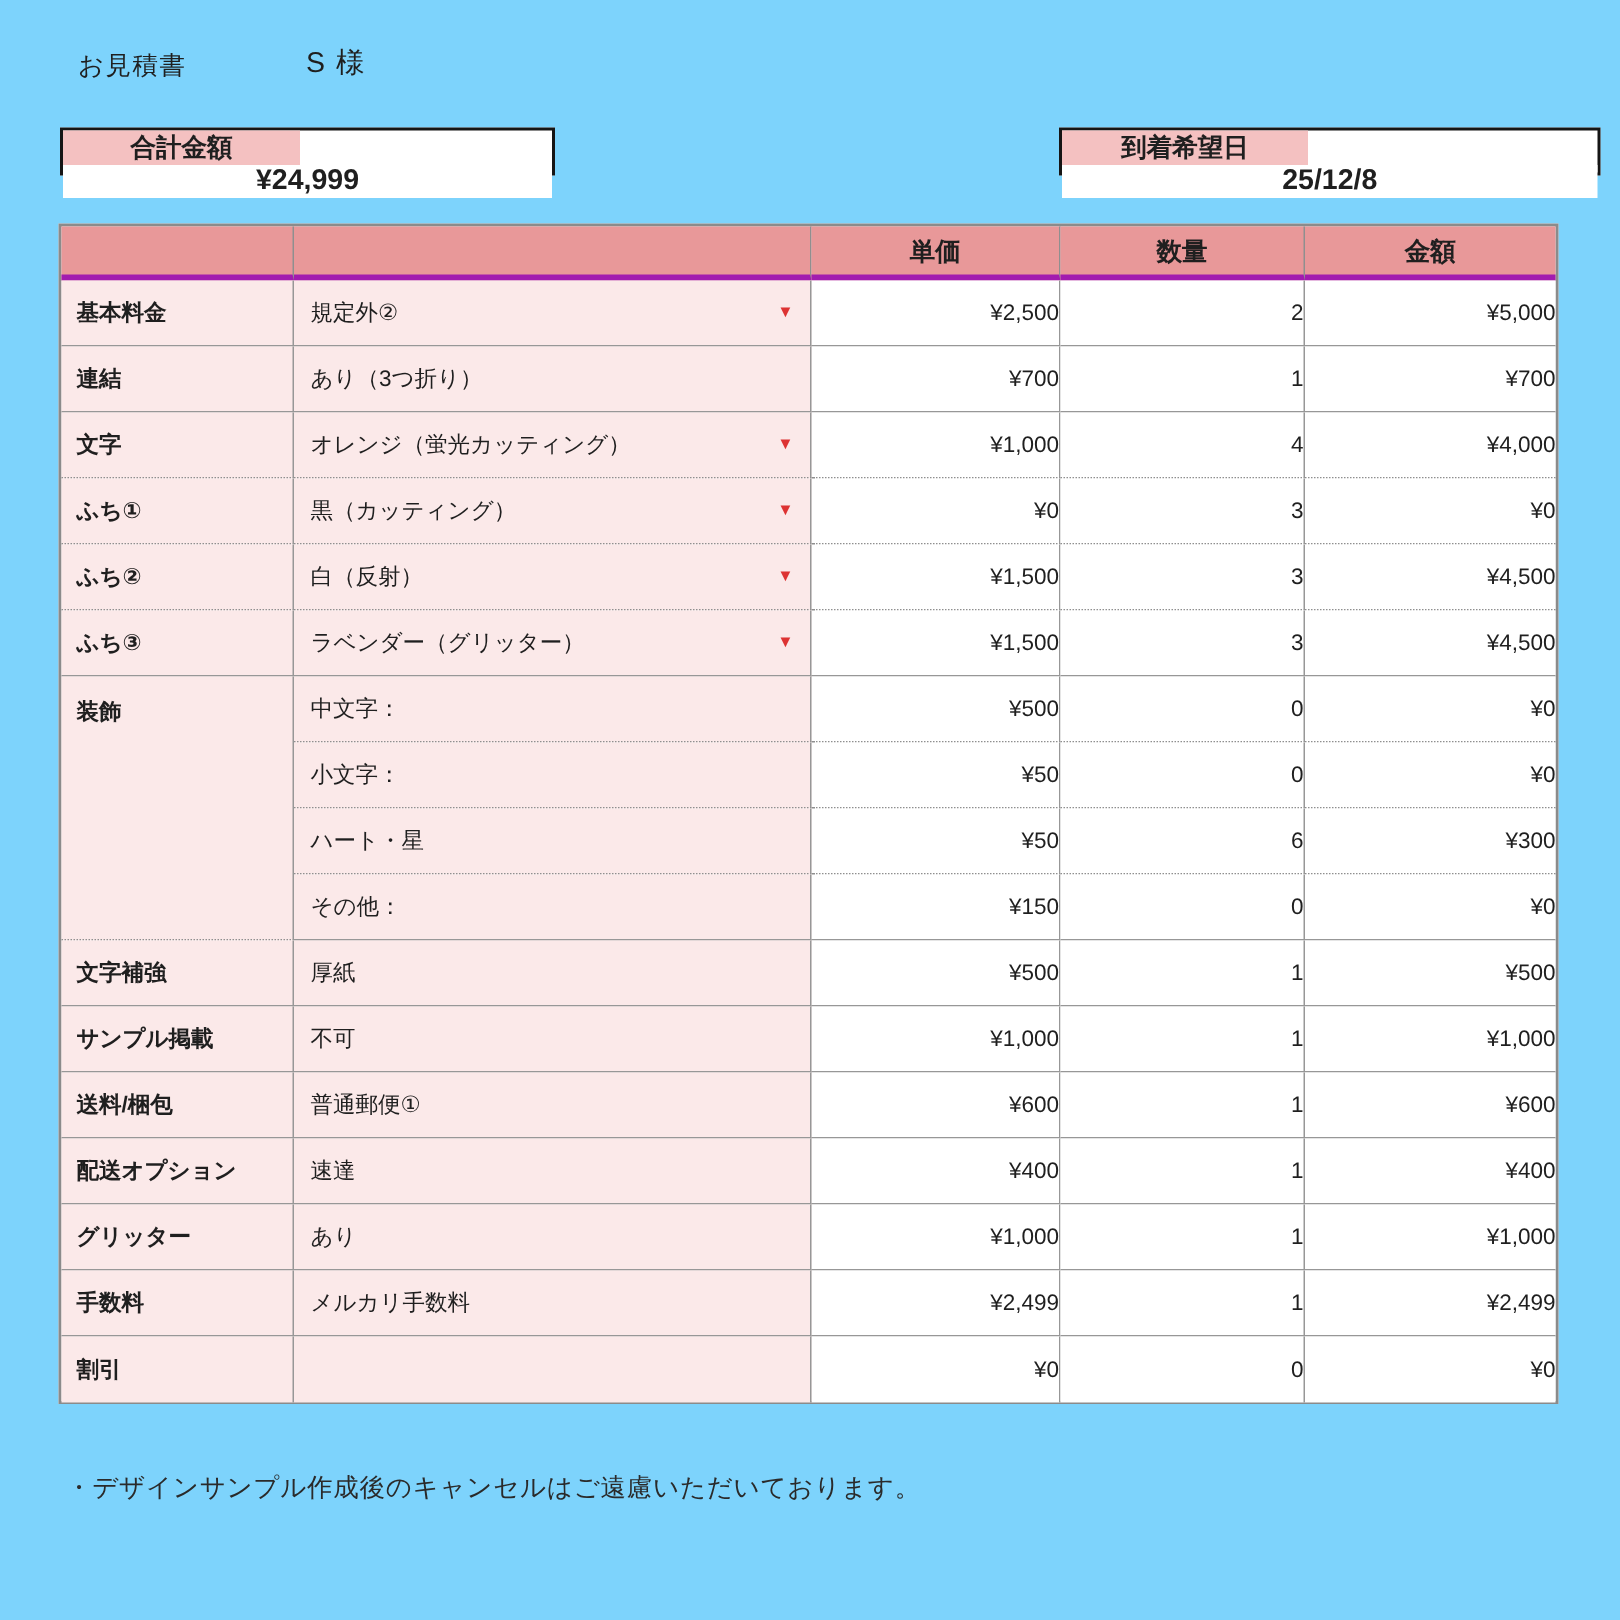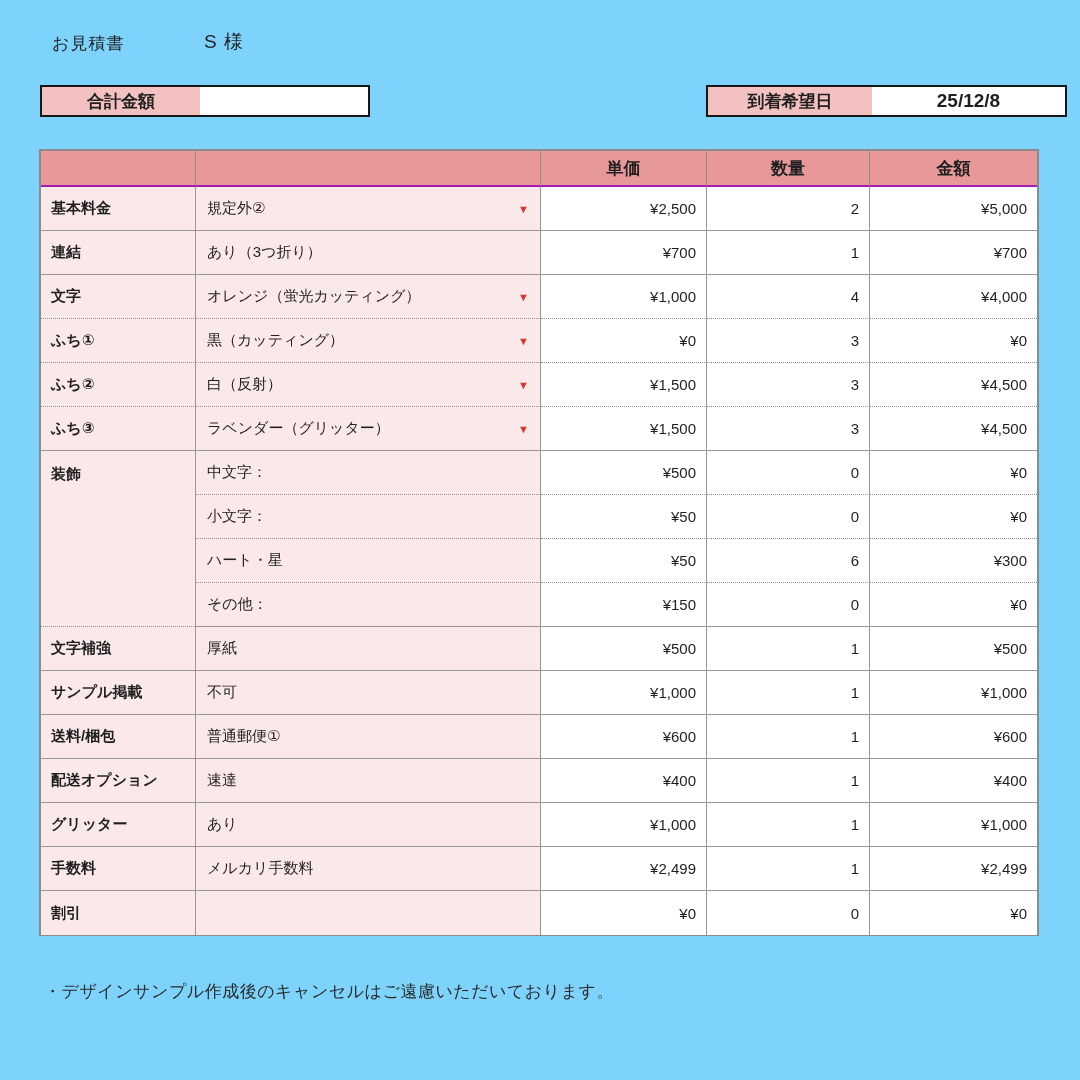--- a/index.html
+++ b/index.html
@@ -3,21 +3,21 @@
 <meta charset="utf-8">
 <style>
   html,body{margin:0;padding:0;background:#ffffff;}
   .canvas{
     position:relative;width:1080px;height:1080px;background:#7dd3fc;
     font-family:"Liberation Sans","DejaVu Sans",sans-serif;color:#1f1f1f;overflow:hidden;
   }
   
   .doc-title{position:absolute;left:52px;top:32px;font-size:17px;letter-spacing:1px;}
   .customer{position:absolute;left:204px;top:29px;font-size:19px;letter-spacing:1px;}
-  .infobox{position:absolute;top:85px;height:32px;border:2px solid #151515;display:flex;box-sizing:border-box;background:#fff;}
+  .infobox{position:absolute;top:85px;height:32px;border:2px solid #151515;display:flex;box-sizing:border-box;background:#fff;flex-direction:column;}
   .infobox .ib-label{
     background:var(--box-pink);display:flex;align-items:center;justify-content:center;
     font-weight:bold;font-size:17px;height:100%;box-sizing:border-box;
   }
   .infobox .ib-value{
     flex:1;display:flex;align-items:center;justify-content:center;
     font-weight:bold;font-size:19px;background:#fff;
   }
   .total-box{left:40px;width:330px;}
   .total-box .ib-label{width:158px;}
@@ -26,51 +26,52 @@
 
   
   .table-wrap{
     position:absolute;left:39px;top:149px;width:1000px;height:787px;
     border:2px solid #8b8b8b;box-sizing:border-box;background:#fff;
   }
   table.est{border-spacing:0;border-collapse:separate;table-layout:fixed;width:996px;height:783px;}
   td,th{box-sizing:border-box;padding:0;overflow:hidden;white-space:nowrap;}
   th{
     background:var(--header-bg);height:36px;font-size:17px;font-weight:bold;
-    border-right:1px solid #8f8f8f;border-bottom:2px solid #a21caf;text-align:center;font-family:Liberation Mono, monospace;
+    border-right:1px solid #8f8f8f;border-bottom:4px solid #a21caf;text-align:center;font-family:Liberation Mono, monospace;
   }
   th:last-child{border-right:none;}
   td{
     height:44px;font-size:15px;vertical-align:middle;
     border-right:1px solid #979797;border-bottom:1px solid #979797;
   }
   td:last-child{border-right:none;}
   tr.last td{border-bottom:none;}
   tr.dotted td{border-bottom:1px dotted #8f8f8f;}
   .c1{background:var(--cell-pink);font-weight:bold;padding-left:10px;}
   .c2{background:var(--cell-pink);padding-left:11px;position:relative;}
-  .num{background:#fff;text-align:right;padding-right:10px;}
+  .num{background:#fff;text-align:right;}
   td.merged{vertical-align:top;padding-top:14px;}
   .arrow{
     position:absolute;right:11px;top:50%;transform:translateY(-50%);
     color:var(--arrow-red);font-size:11px;line-height:1;cursor:pointer;
   }
   
   .footer-note{position:absolute;left:44px;top:980px;font-size:17px;color:#2a2a2a;letter-spacing:0.5px;}
 </style>
 </head>
 <body>
 
 <div class="canvas">
 
   <div class="doc-title">お見積書</div>
   <div class="customer">S 様</div>
 
   <div class="infobox total-box">
     <div class="ib-label">合計金額</div>
+    <div class="ib-value">¥24,999</div>
   </div>
 
   <div class="infobox arrival-box">
     <div class="ib-label">到着希望日</div>
     <div class="ib-value">25/12/8</div>
   </div>
 
   <div class="table-wrap">
     <table class="est">
       <colgroup>

